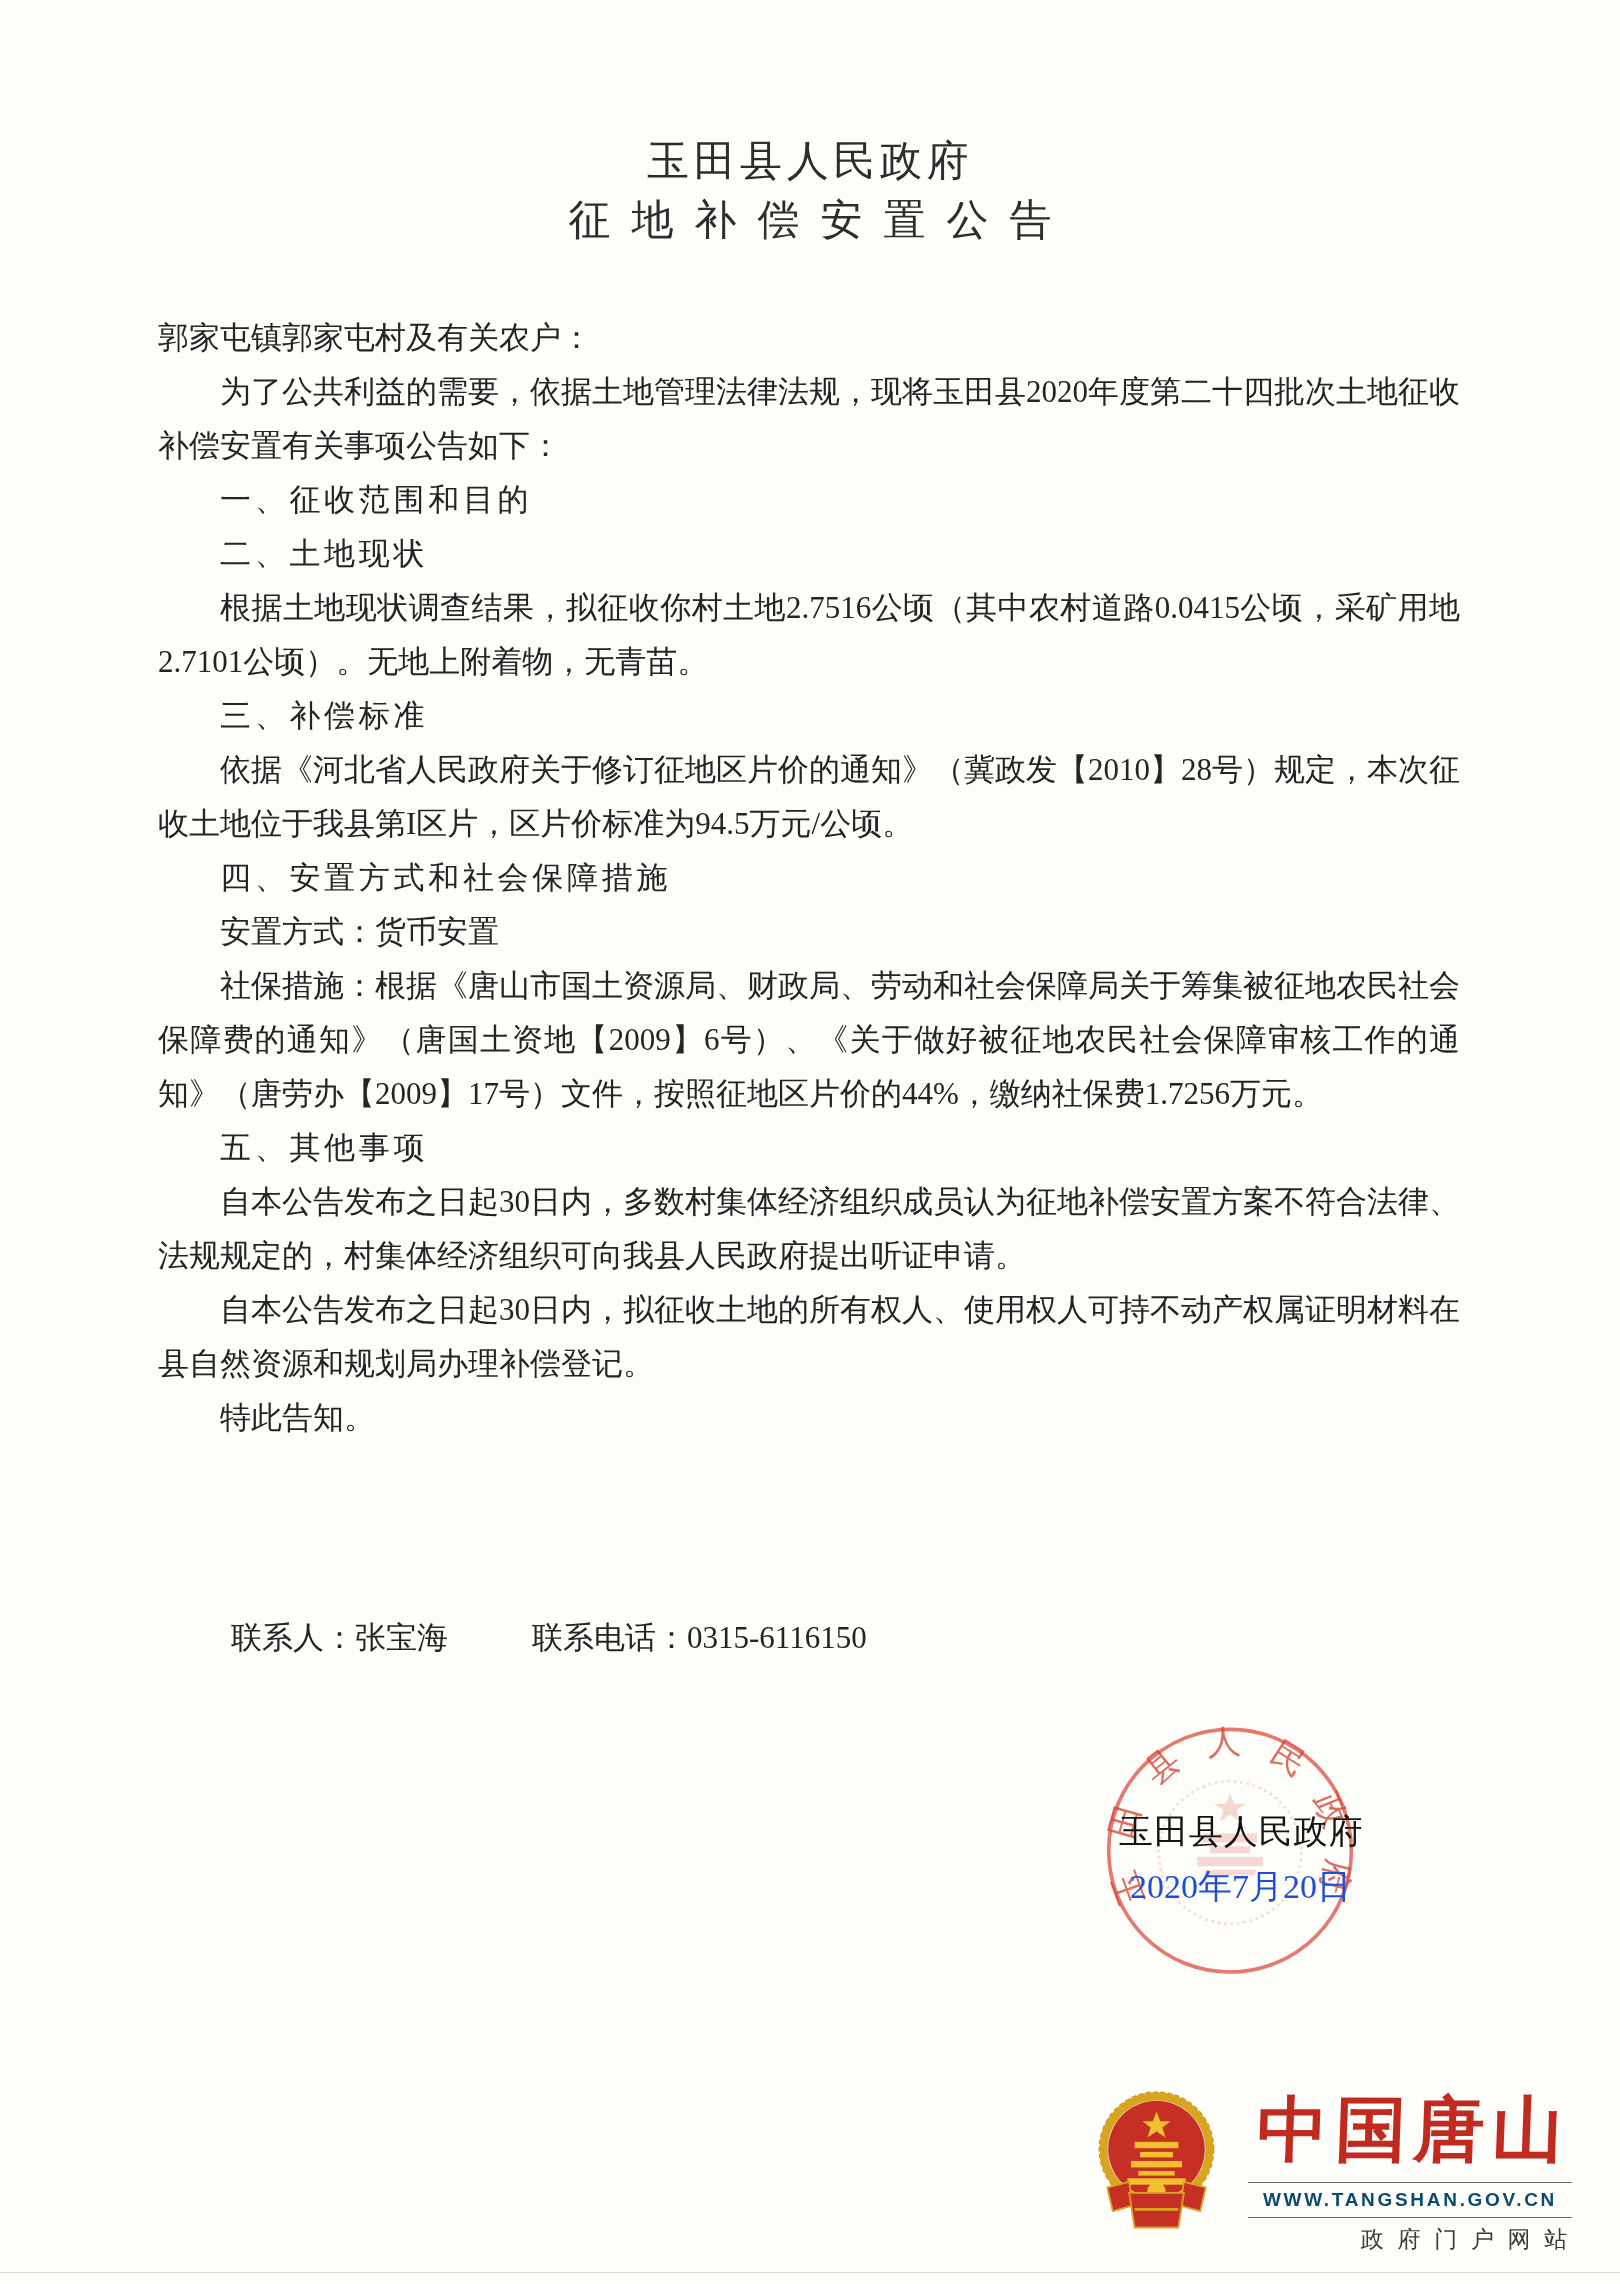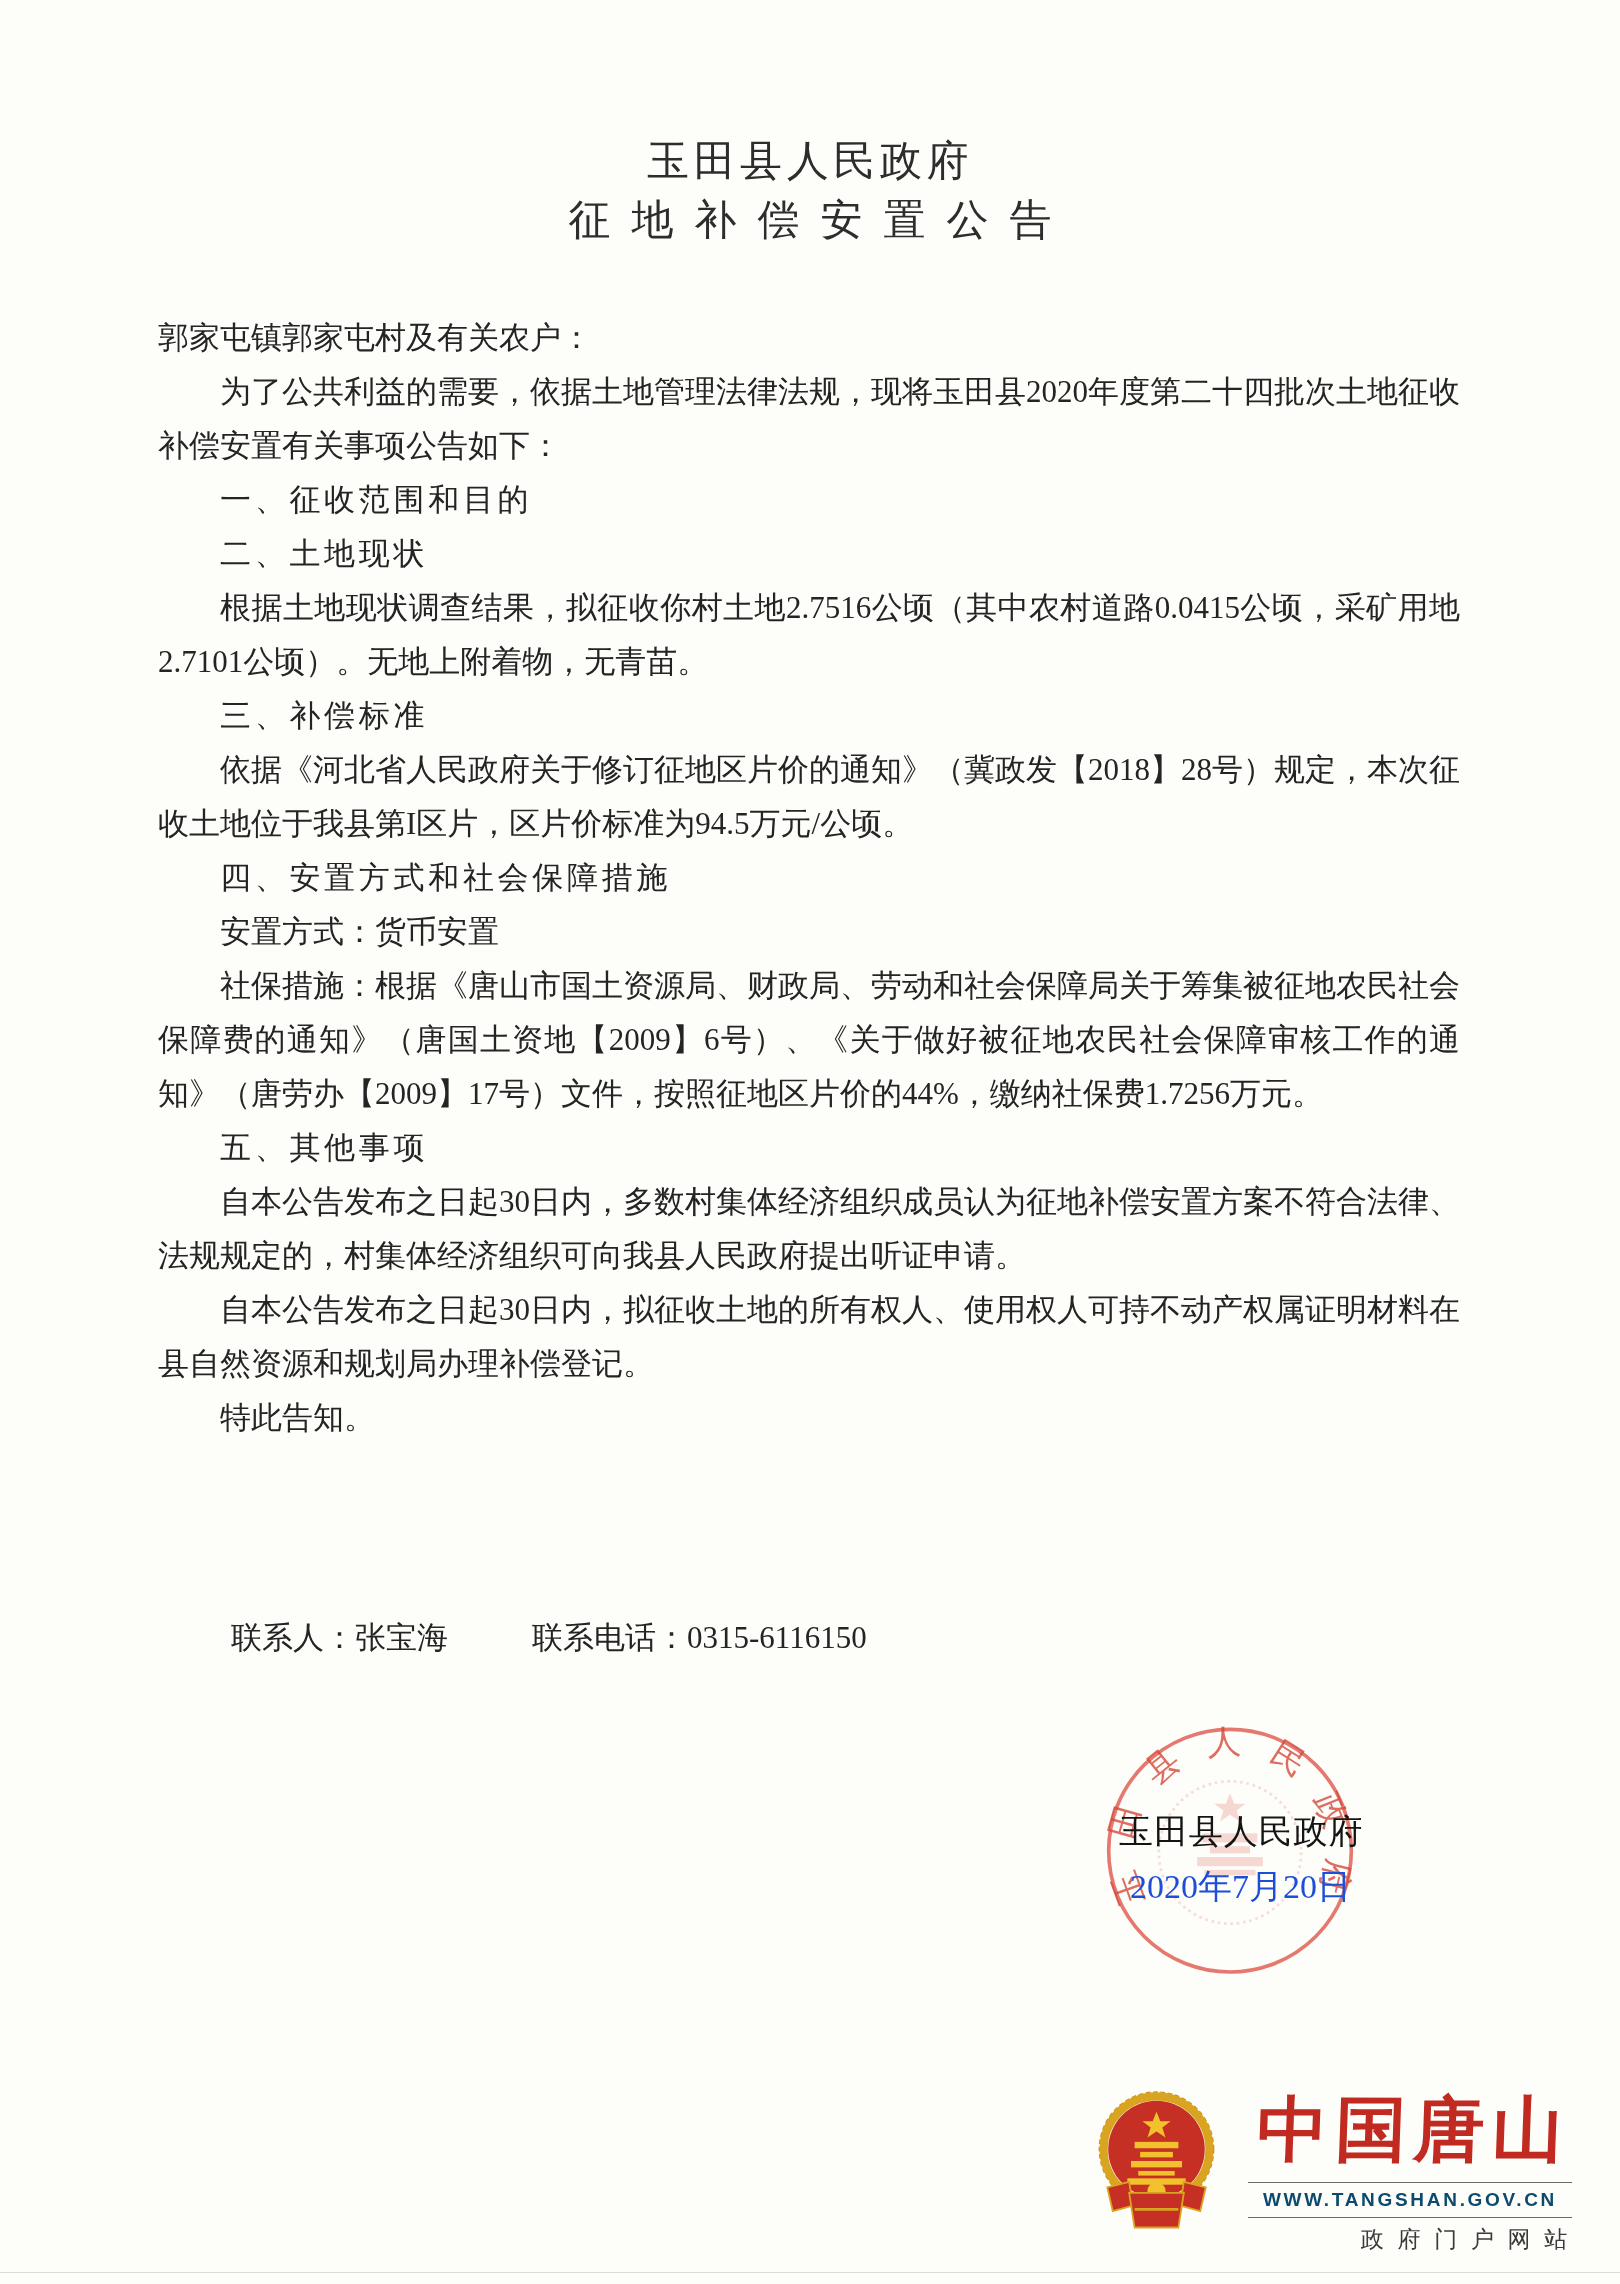--- a/index.html
+++ b/index.html
@@ -109,21 +109,21 @@
   <div class="title1">玉田县人民政府</div>
   <div class="title2">征地补偿安置公告</div>
 
   <div class="doc-body">
       <p class="salutation">郭家屯镇郭家屯村及有关农户：</p>
       <p class="body">为了公共利益的需要，依据土地管理法律法规，现将玉田县2020年度第二十四批次土地征收补偿安置有关事项公告如下：</p>
       <p class="heading">一、征收范围和目的</p>
       <p class="heading">二、土地现状</p>
       <p class="body">根据土地现状调查结果，拟征收你村土地2.7516公顷（其中农村道路0.0415公顷，采矿用地2.7101公顷）。无地上附着物，无青苗。</p>
       <p class="heading">三、补偿标准</p>
-      <p class="body">依据《河北省人民政府关于修订征地区片价的通知》（冀政发【2018】28号）规定，本次征收土地位于我县第I区片，区片价标准为94.5万元/公顷。</p>
+      <p class="body">依据《河北省人民政府关于修订征地区片价的通知》（冀政发【2010】28号）规定，本次征收土地位于我县第I区片，区片价标准为94.5万元/公顷。</p>
       <p class="heading">四、安置方式和社会保障措施</p>
       <p class="body">安置方式：货币安置</p>
       <p class="body">社保措施：根据《唐山市国土资源局、财政局、劳动和社会保障局关于筹集被征地农民社会保障费的通知》（唐国土资地【2009】6号）、《关于做好被征地农民社会保障审核工作的通知》（唐劳办【2009】17号）文件，按照征地区片价的44%，缴纳社保费1.7256万元。</p>
       <p class="heading">五、其他事项</p>
       <p class="body">自本公告发布之日起30日内，多数村集体经济组织成员认为征地补偿安置方案不符合法律、法规规定的，村集体经济组织可向我县人民政府提出听证申请。</p>
       <p class="body">自本公告发布之日起30日内，拟征收土地的所有权人、使用权人可持不动产权属证明材料在县自然资源和规划局办理补偿登记。</p>
       <p class="body">特此告知。</p>
     </div>
 
   <div class="contact">

